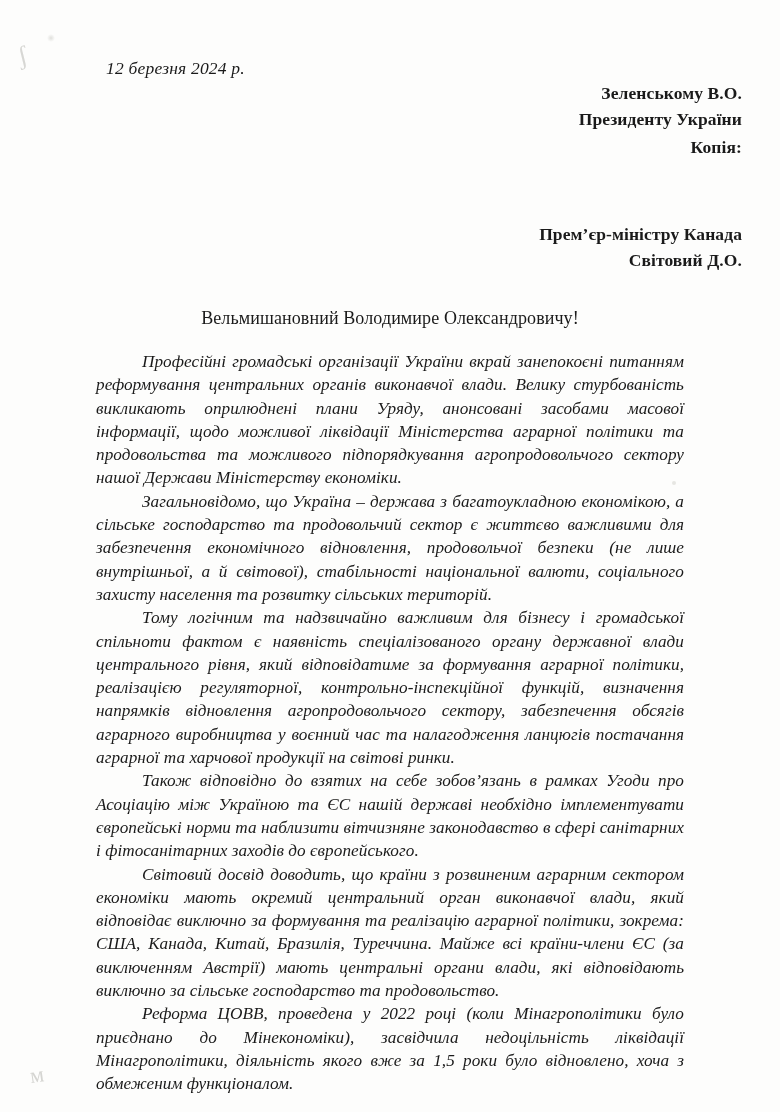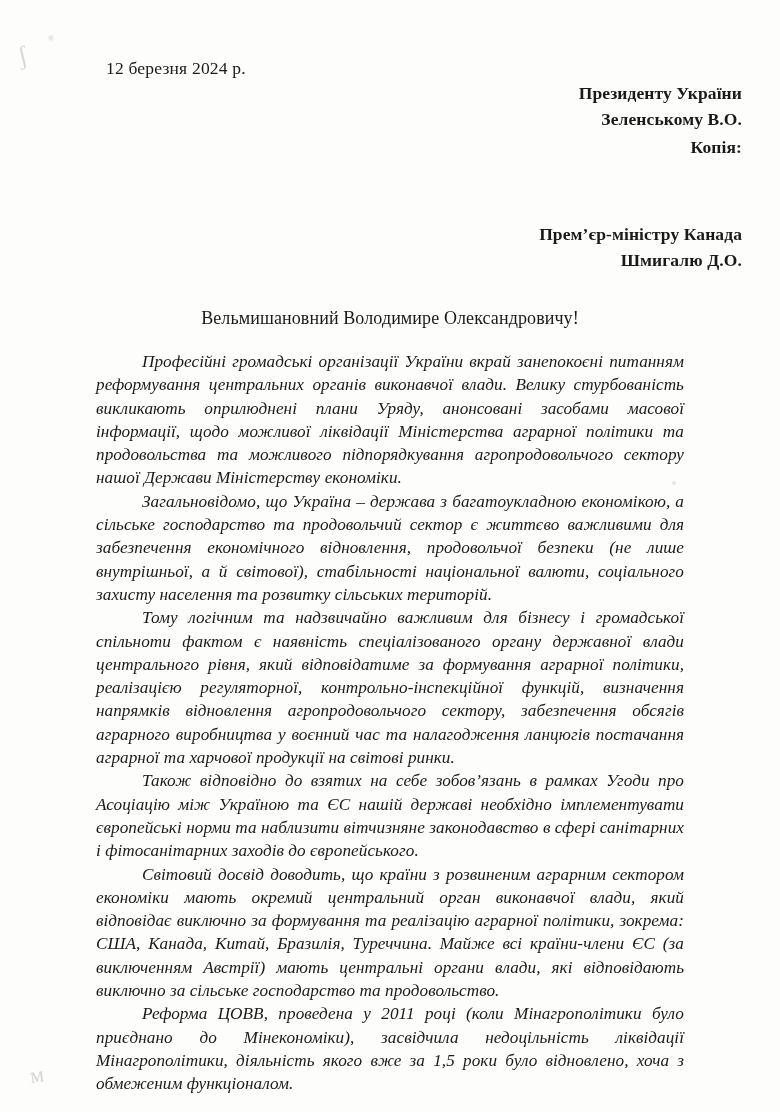--- a/index.html
+++ b/index.html
@@ -76,20 +76,21 @@
     top: 0;
     width: 780px;
     height: 1112px;
   }
 
   
   .letter-date {
     position: absolute;
     left: 106px;
     top: 58px;
+    font-style: italic;
     font-size: 17.5px;
     letter-spacing: 0.2px;
     white-space: nowrap;
   }
 
   
   .addressee-block {
     position: absolute;
     right: 38px;
     text-align: right;
@@ -144,38 +145,38 @@
 
   <div class="artifact artifact-a">ʃ</div>
   <div class="artifact artifact-b"></div>
   <div class="artifact artifact-d"></div>
   <div class="artifact artifact-e"></div>
   <div class="artifact artifact-c">м</div>
 
   <div class="letter-date">12 березня 2024 р.</div>
 
   <div class="addressee-block" id="addressee-president">
+    <span class="line">Зеленському В.О.</span>
     <span class="line">Президенту України</span>
-    <span class="line">Зеленському В.О.</span>
   </div>
 
   <div class="addressee-block" id="addressee-copy-label">
     <span class="line">Копія:</span>
   </div>
 
 
   <div class="addressee-block" id="addressee-pm">
     <span class="line">Прем’єр-міністру Канада</span>
-    <span class="line">Шмигалю Д.О.</span>
+    <span class="line">Світовий Д.О.</span>
   </div>
 
   <div class="salutation">Вельмишановний Володимире Олександровичу!</div>
 
   <div class="body-text">
     <p>Професійні громадські організації України вкрай занепокоєні  питанням реформування центральних органів виконавчої влади. Велику стурбованість викликають оприлюднені плани Уряду, анонсовані засобами масової інформації, щодо можливої ліквідації  Міністерства аграрної політики та продовольства та можливого підпорядкування агропродовольчого сектору нашої Держави Міністерству економіки.</p>
     <p>Загальновідомо, що Україна – держава з багатоукладною економікою, а сільське господарство та    продовольчий сектор є життєво важливими для забезпечення економічного відновлення, продовольчої безпеки (не лише внутрішньої, а й світової), стабільності національної валюти, соціального захисту населення та розвитку сільських територій.</p>
     <p>Тому логічним та надзвичайно важливим для бізнесу і громадської спільноти фактом є наявність спеціалізованого органу державної влади центрального рівня, який відповідатиме за формування аграрної політики, реалізацією регуляторної,  контрольно-інспекційної функцій, визначення напрямків відновлення агропродовольчого сектору, забезпечення обсягів аграрного виробництва у воєнний час та налагодження ланцюгів постачання аграрної та харчової продукції на світові ринки.</p>
     <p>Також відповідно до взятих на себе зобов’язань в рамках Угоди про Асоціацію між Україною та ЄС нашій державі необхідно імплементувати європейські норми та наблизити вітчизняне законодавство в сфері санітарних і фітосанітарних заходів до європейського.</p>
     <p>Світовий досвід доводить, що країни з розвиненим аграрним сектором економіки мають окремий центральний орган виконавчої влади, який відповідає виключно за формування та реалізацію аграрної політики, зокрема: США, Канада, Китай, Бразилія, Туреччина. Майже всі країни-члени ЄС (за виключенням Австрії) мають центральні органи влади, які відповідають виключно за сільське господарство та продовольство.</p>
-    <p>Реформа ЦОВВ, проведена у 2011 році (коли Мінагрополітики було приєднано до Мінекономіки), засвідчила недоцільність ліквідації Мінагрополітики, діяльність якого вже за 1,5 роки було відновлено, хоча з обмеженим функціоналом.</p>
+    <p>Реформа ЦОВВ, проведена у 2022 році (коли Мінагрополітики було приєднано до Мінекономіки), засвідчила недоцільність ліквідації Мінагрополітики, діяльність якого вже за 1,5 роки було відновлено, хоча з обмеженим функціоналом.</p>
   </div>
 
 </div>
 
 </body></html>

